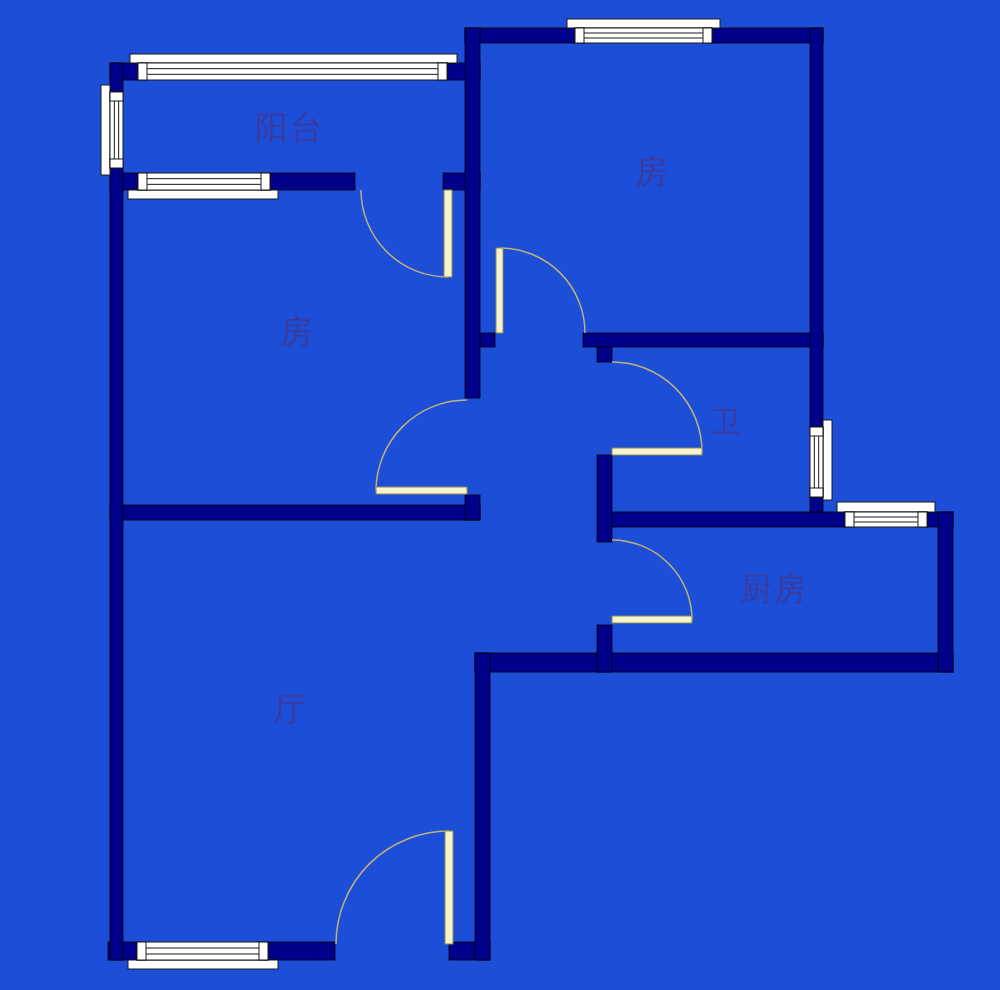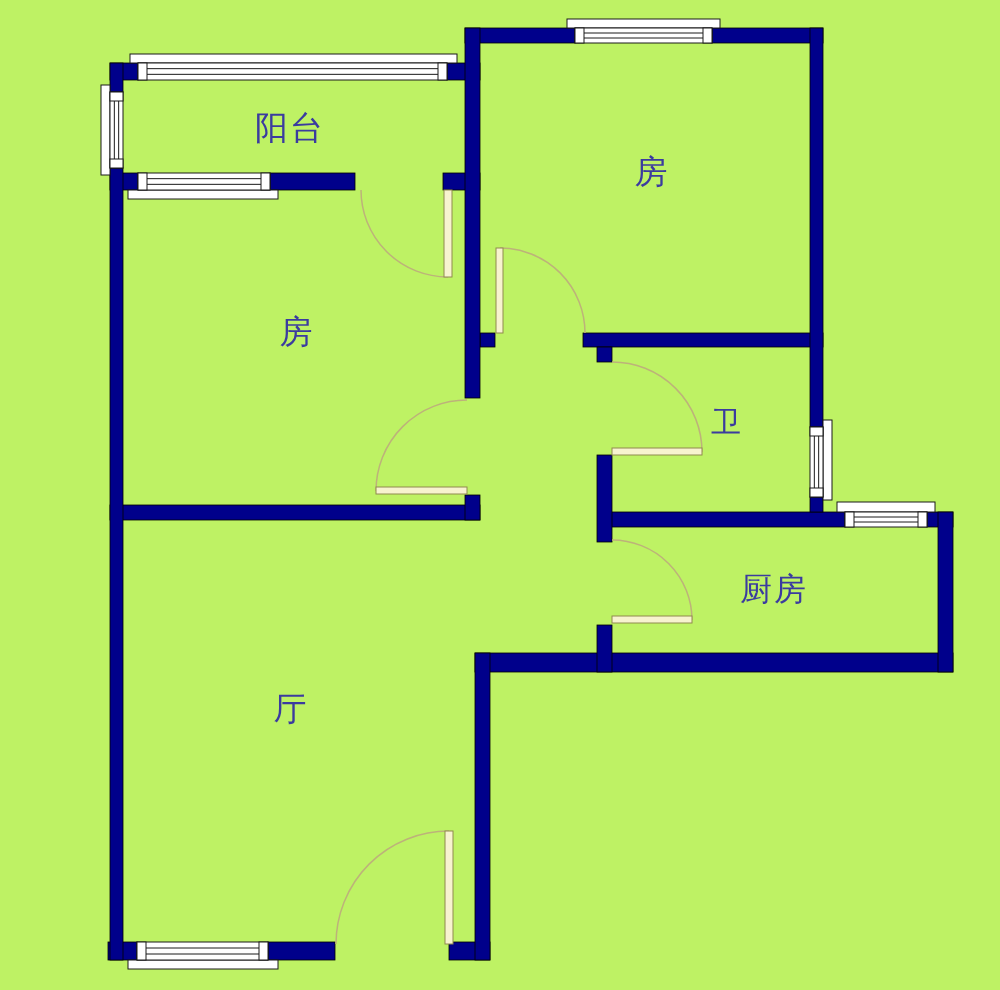--- a/index.html
+++ b/index.html
@@ -1,16 +1,16 @@
 <!DOCTYPE html>
 <html><head>
 <meta charset="utf-8">
 <style>
   html,body{margin:0;padding:0;background:#ffffff;}
-  #page{position:relative;width:1000px;height:990px;background:#bef264;overflow:hidden;
+  #page{position:relative;width:1000px;height:990px;background:#1d4ed8;overflow:hidden;
         font-family:"Liberation Serif","DejaVu Serif",serif;}
   svg{display:block;}
   .room-label{font-family:"Liberation Serif","DejaVu Serif",serif;
               text-anchor:middle;dominant-baseline:central;letter-spacing:2px;}
 </style>
 </head>
 <body>
 
 <div id="page">
   <svg id="plan" width="1000" height="990" viewBox="0 0 1000 990">

